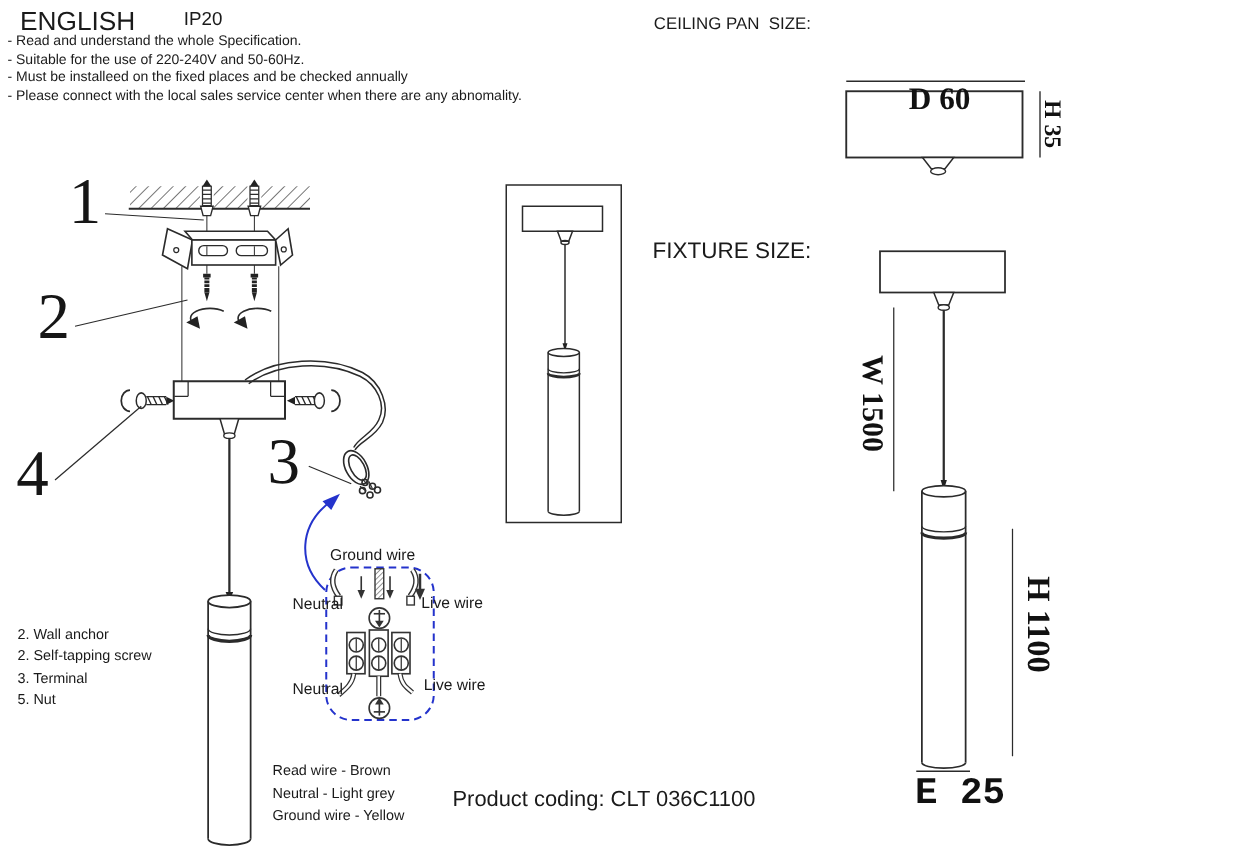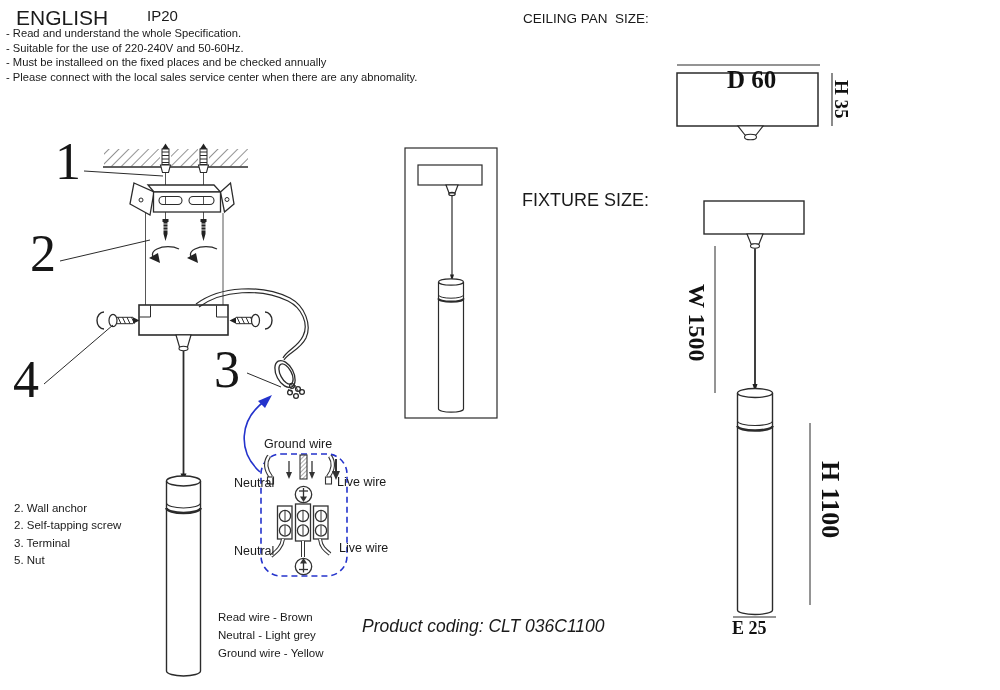--- a/index.html
+++ b/index.html
@@ -281,19 +281,19 @@
 <div class="t" style="left:337px;top:475px;font-size:12.5px;">Live wire</div>
 <div class="t" style="left:234px;top:544px;font-size:12.5px;">Neutral</div>
 <div class="t" style="left:339px;top:541px;font-size:12.5px;">Live wire</div>
 
 <div class="block" style="left:218px;top:608px;font-size:11.5px;line-height:18px;">
   <div>Read wire - Brown</div>
   <div>Neutral - Light grey</div>
   <div>Ground wire - Yellow</div>
 </div>
 
-<div class="t" style="left:362px;top:616px;font-size:17.5px;font-style:italic;">Product coding: CLT 036C1100</div>
+<div class="t" style="left:362px;top:629px;font-size:17.5px;">Product coding: CLT 036C1100</div>
 
 <div class="t cad" style="left:727px;top:42px;font-size:25px;margin-top:24px;">D 60</div>
 <div class="t cad rot90" style="left:852px;top:80px;font-size:19px;">H 35</div>
 <div class="t cad rot90" style="left:710px;top:284px;font-size:24px;">W 1500</div>
 <div class="t cad rot90" style="left:845px;top:461px;font-size:26px;">H 1100</div>
-<div class="t cad" style="left:732px;top:618px;font-size:18px;">E 25</div>
+<div class="t cad" style="left:732px;top:618px;font-size:30px;font-family:Liberation Mono, monospace;">E 25</div>
 
 </body></html>

